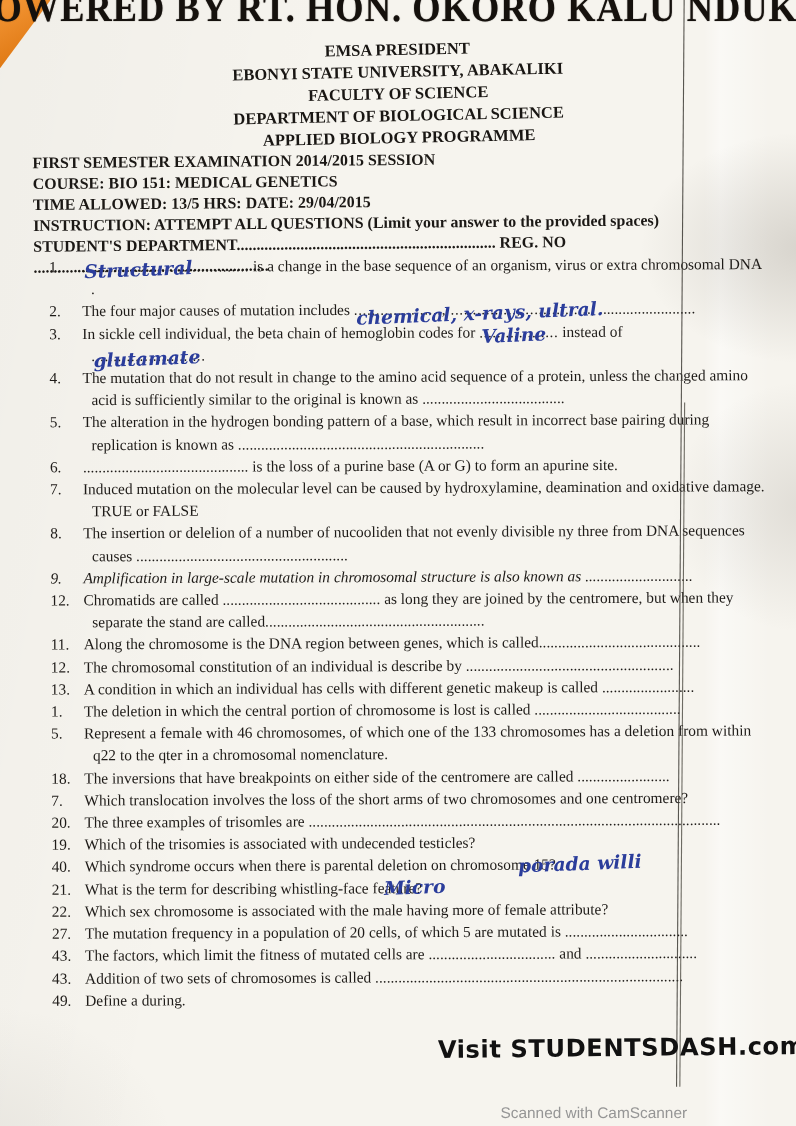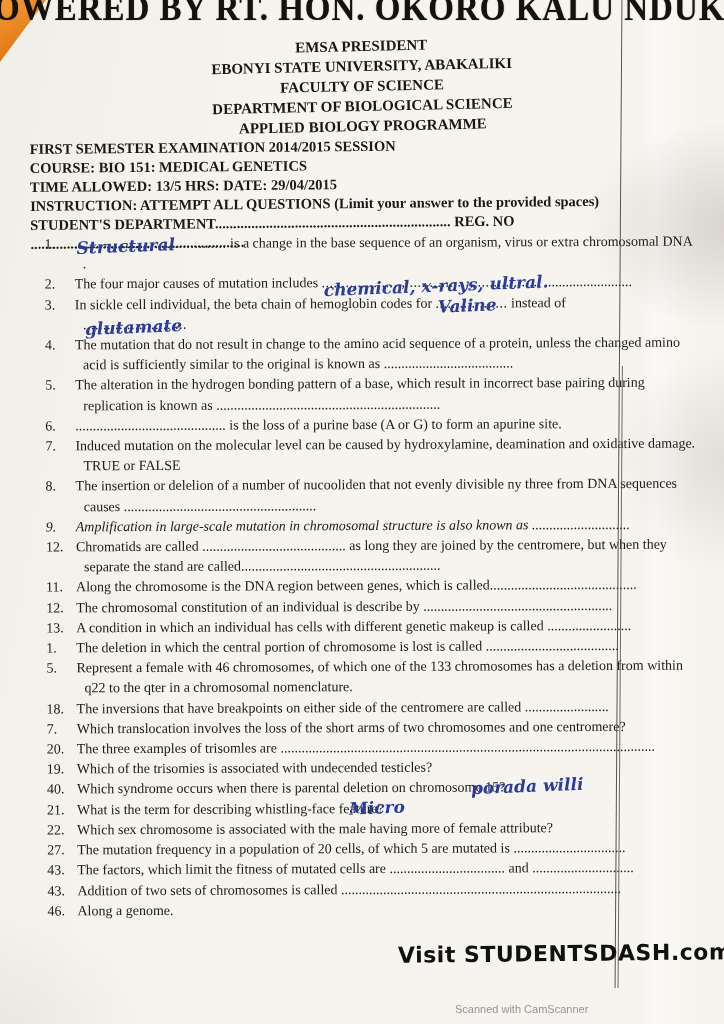--- a/index.html
+++ b/index.html
@@ -43,21 +43,21 @@
     color:#2b3d9b;font-family:"DejaVu Serif",serif;font-style:italic;font-weight:bold;
     font-size:17px;display:inline-block;transform:rotate(-2deg);line-height:1;
   }
   .fold{position:absolute;top:0;left:618px;width:6px;height:988px;transform:rotate(.4deg);}
   .fold .l1{position:absolute;left:0;top:0;width:1.4px;height:100%;background:rgba(60,58,52,.85);}
   .fold .l2{position:absolute;left:3px;top:37%;width:1.2px;height:63%;background:rgba(75,72,64,.8);}
   .visit{position:absolute;top:941px;left:398px;white-space:nowrap;
     font-family:"DejaVu Sans",sans-serif;font-weight:bold;font-size:22px;
     letter-spacing:.5px;color:#111;transform:rotate(-.6deg);}
   .camscanner{position:absolute;top:1003px;left:455px;white-space:nowrap;
-    font-family:"Liberation Sans",sans-serif;font-size:11px;color:#959595;}
+    font-family:"Liberation Sans",sans-serif;font-size:14px;color:#959595;}
 </style>
 </head>
 <body>
 
 <div class="paper">
 
   <div class="corner-dark"></div>
   <div class="corner"></div>
 
   <div class="banner">OWERED BY RT. HON. OKORO KALU NDUKWE</div>
@@ -97,21 +97,21 @@
       <div class="q"><span class="qnum">18.</span><span>The inversions that have breakpoints on either side of the centromere are called ........................</span></div>
       <div class="q"><span class="qnum">7.</span><span>Which translocation involves the loss of the short arms of two chromosomes and one centromere?</span></div>
       <div class="q"><span class="qnum">20.</span><span>The three examples of trisomles are ...........................................................................................................</span></div>
       <div class="q"><span class="qnum">19.</span><span>Which of the trisomies is associated with undecended testicles?</span></div>
       <div class="q"><span class="qnum">40.</span><span>Which syndrome occurs when there is parental deletion on chromosome 15? </span><span class="hand">porada willi</span></div>
       <div class="q"><span class="qnum">21.</span><span>What is the term for describing whistling-face feature? </span><span class="hand">Micro</span></div>
       <div class="q"><span class="qnum">22.</span><span>Which sex chromosome is associated with the male having more of female attribute?</span></div>
       <div class="q"><span class="qnum">27.</span><span>The mutation frequency in a population of 20 cells, of which 5 are mutated is ................................</span></div>
       <div class="q"><span class="qnum">43.</span><span>The factors, which limit the fitness of mutated cells are ................................. and .............................</span></div>
       <div class="q"><span class="qnum">43.</span><span>Addition of two sets of chromosomes is called ................................................................................</span></div>
-      <div class="q"><span class="qnum">46.</span><span>Along a genome.</span></div>
+      <div class="q"><span class="qnum">49.</span><span>Define a during.</span></div>
     </div>
 
   <div class="fold">
     <div class="l1"></div>
     <div class="l2"></div>
   </div>
 
   <div class="visit">Visit STUDENTSDASH.com</div>
   <div class="camscanner">Scanned with CamScanner</div>
 

